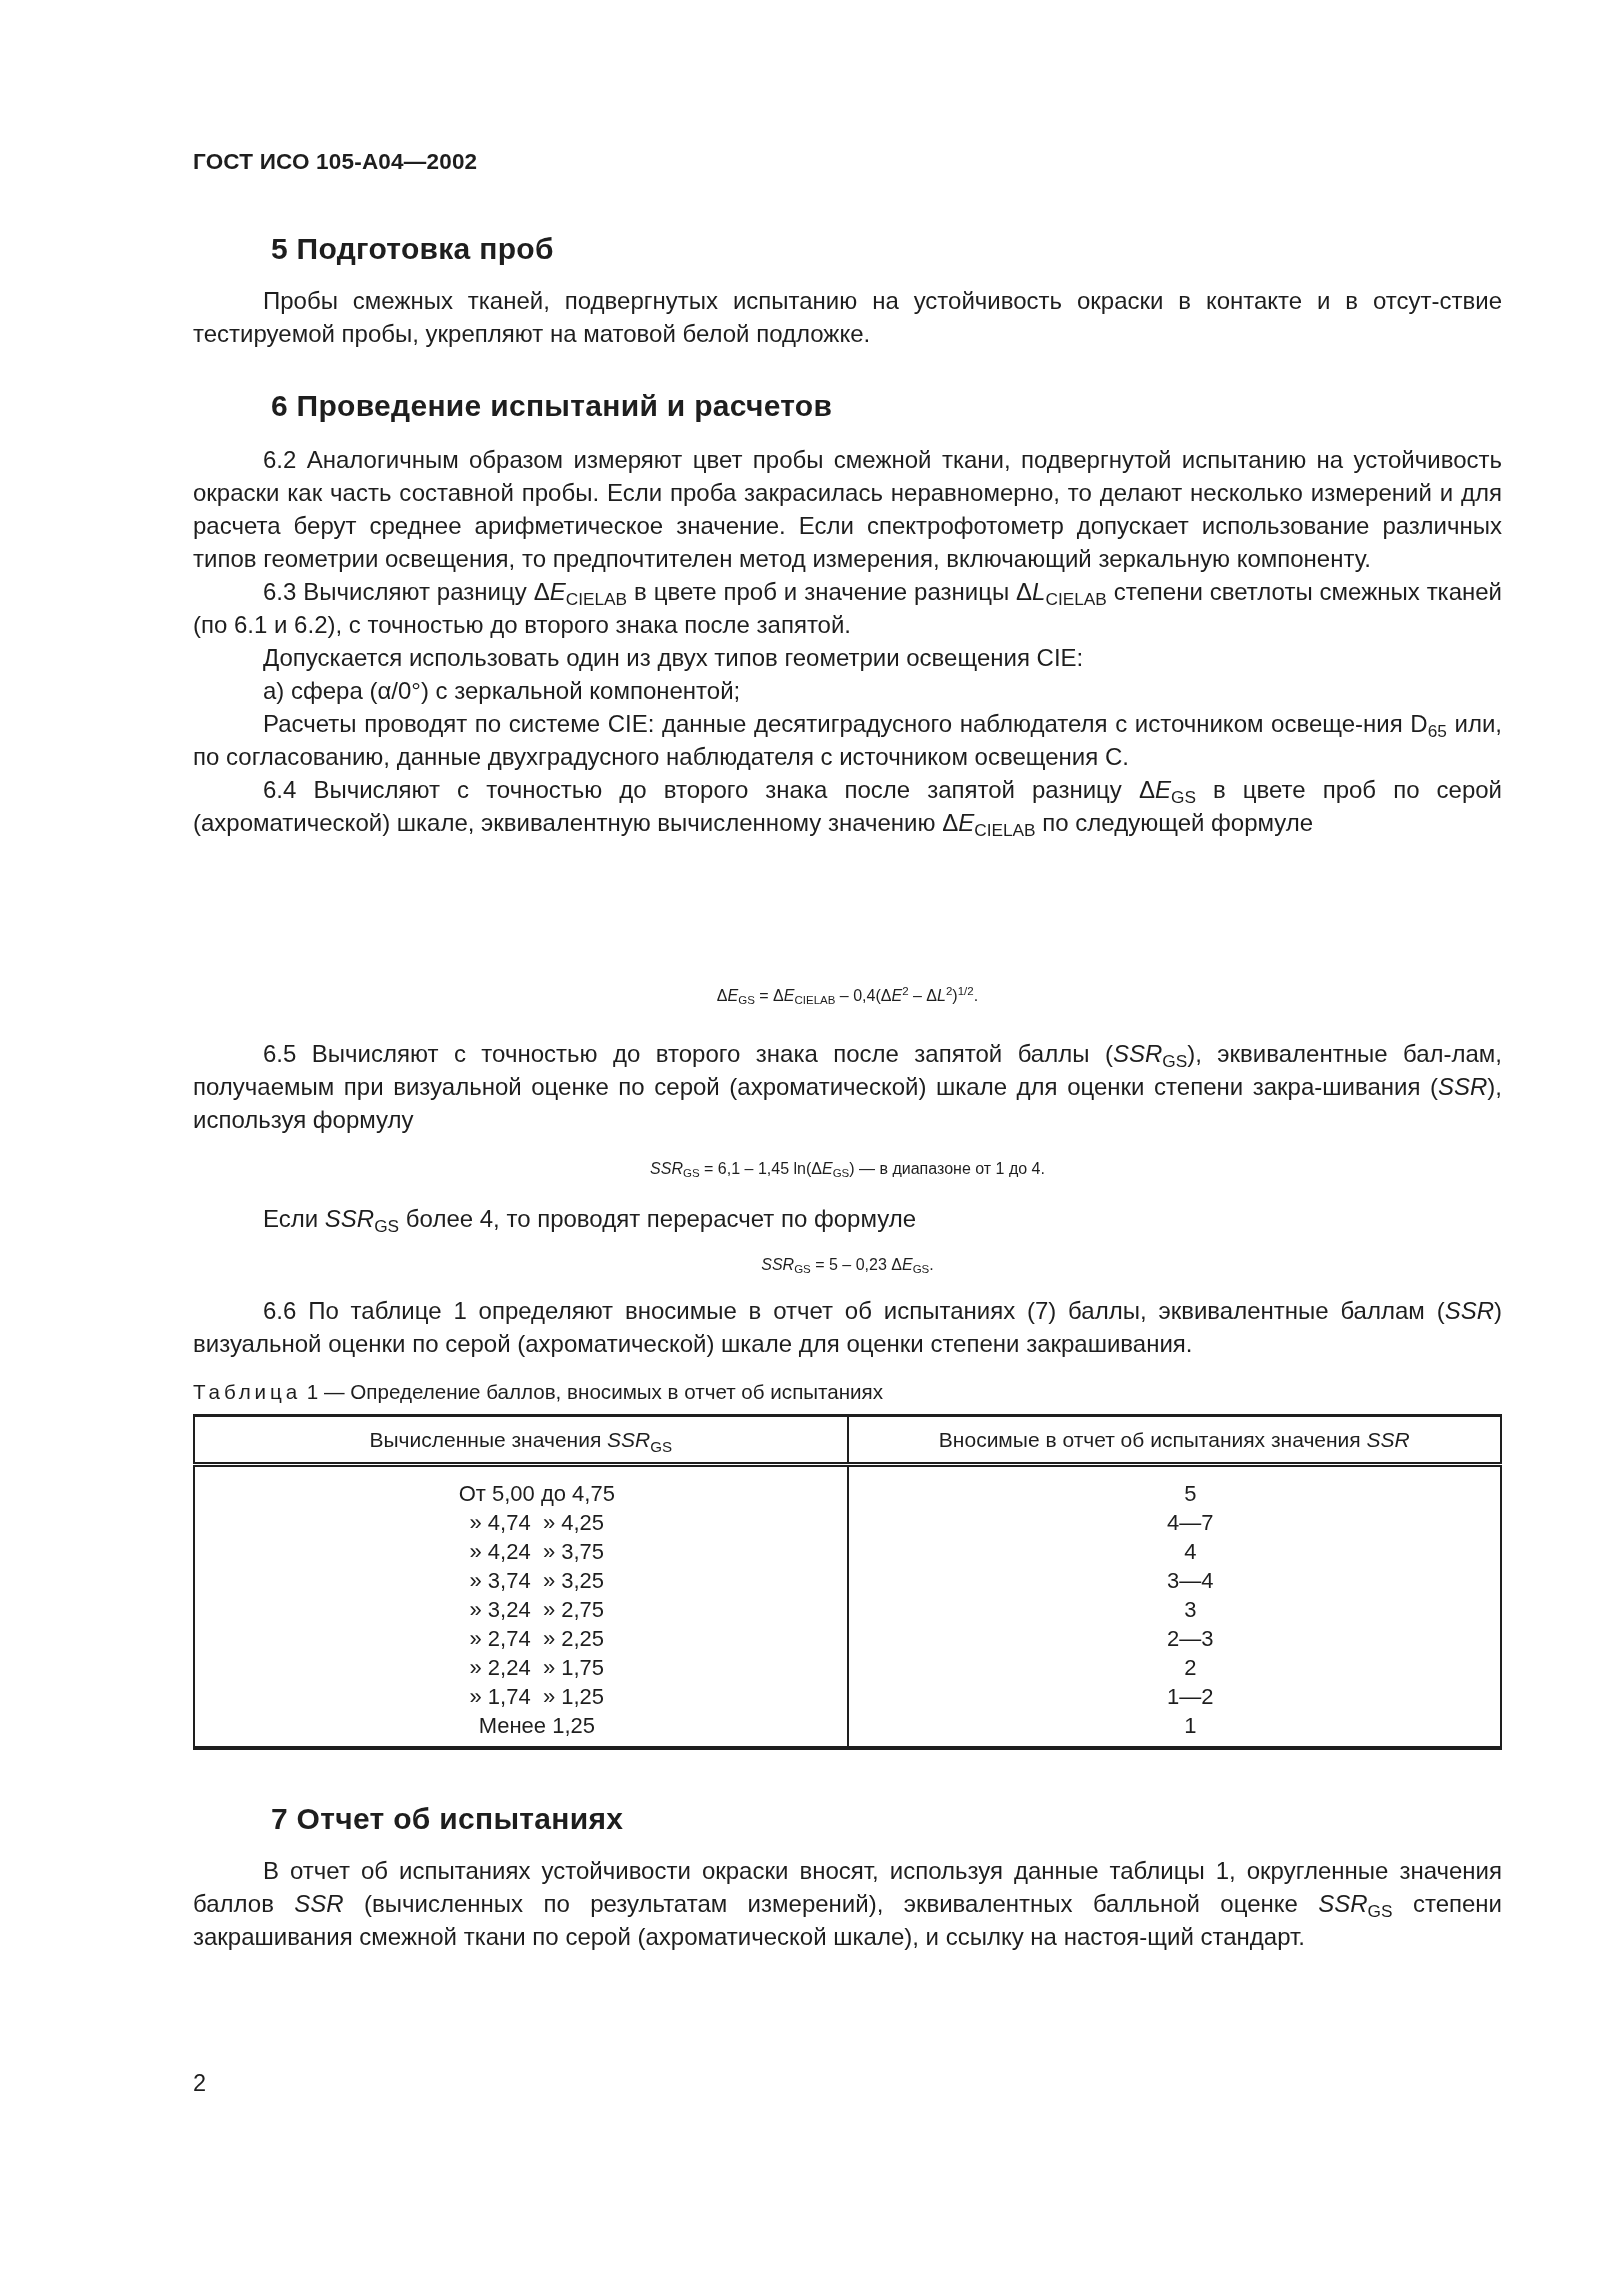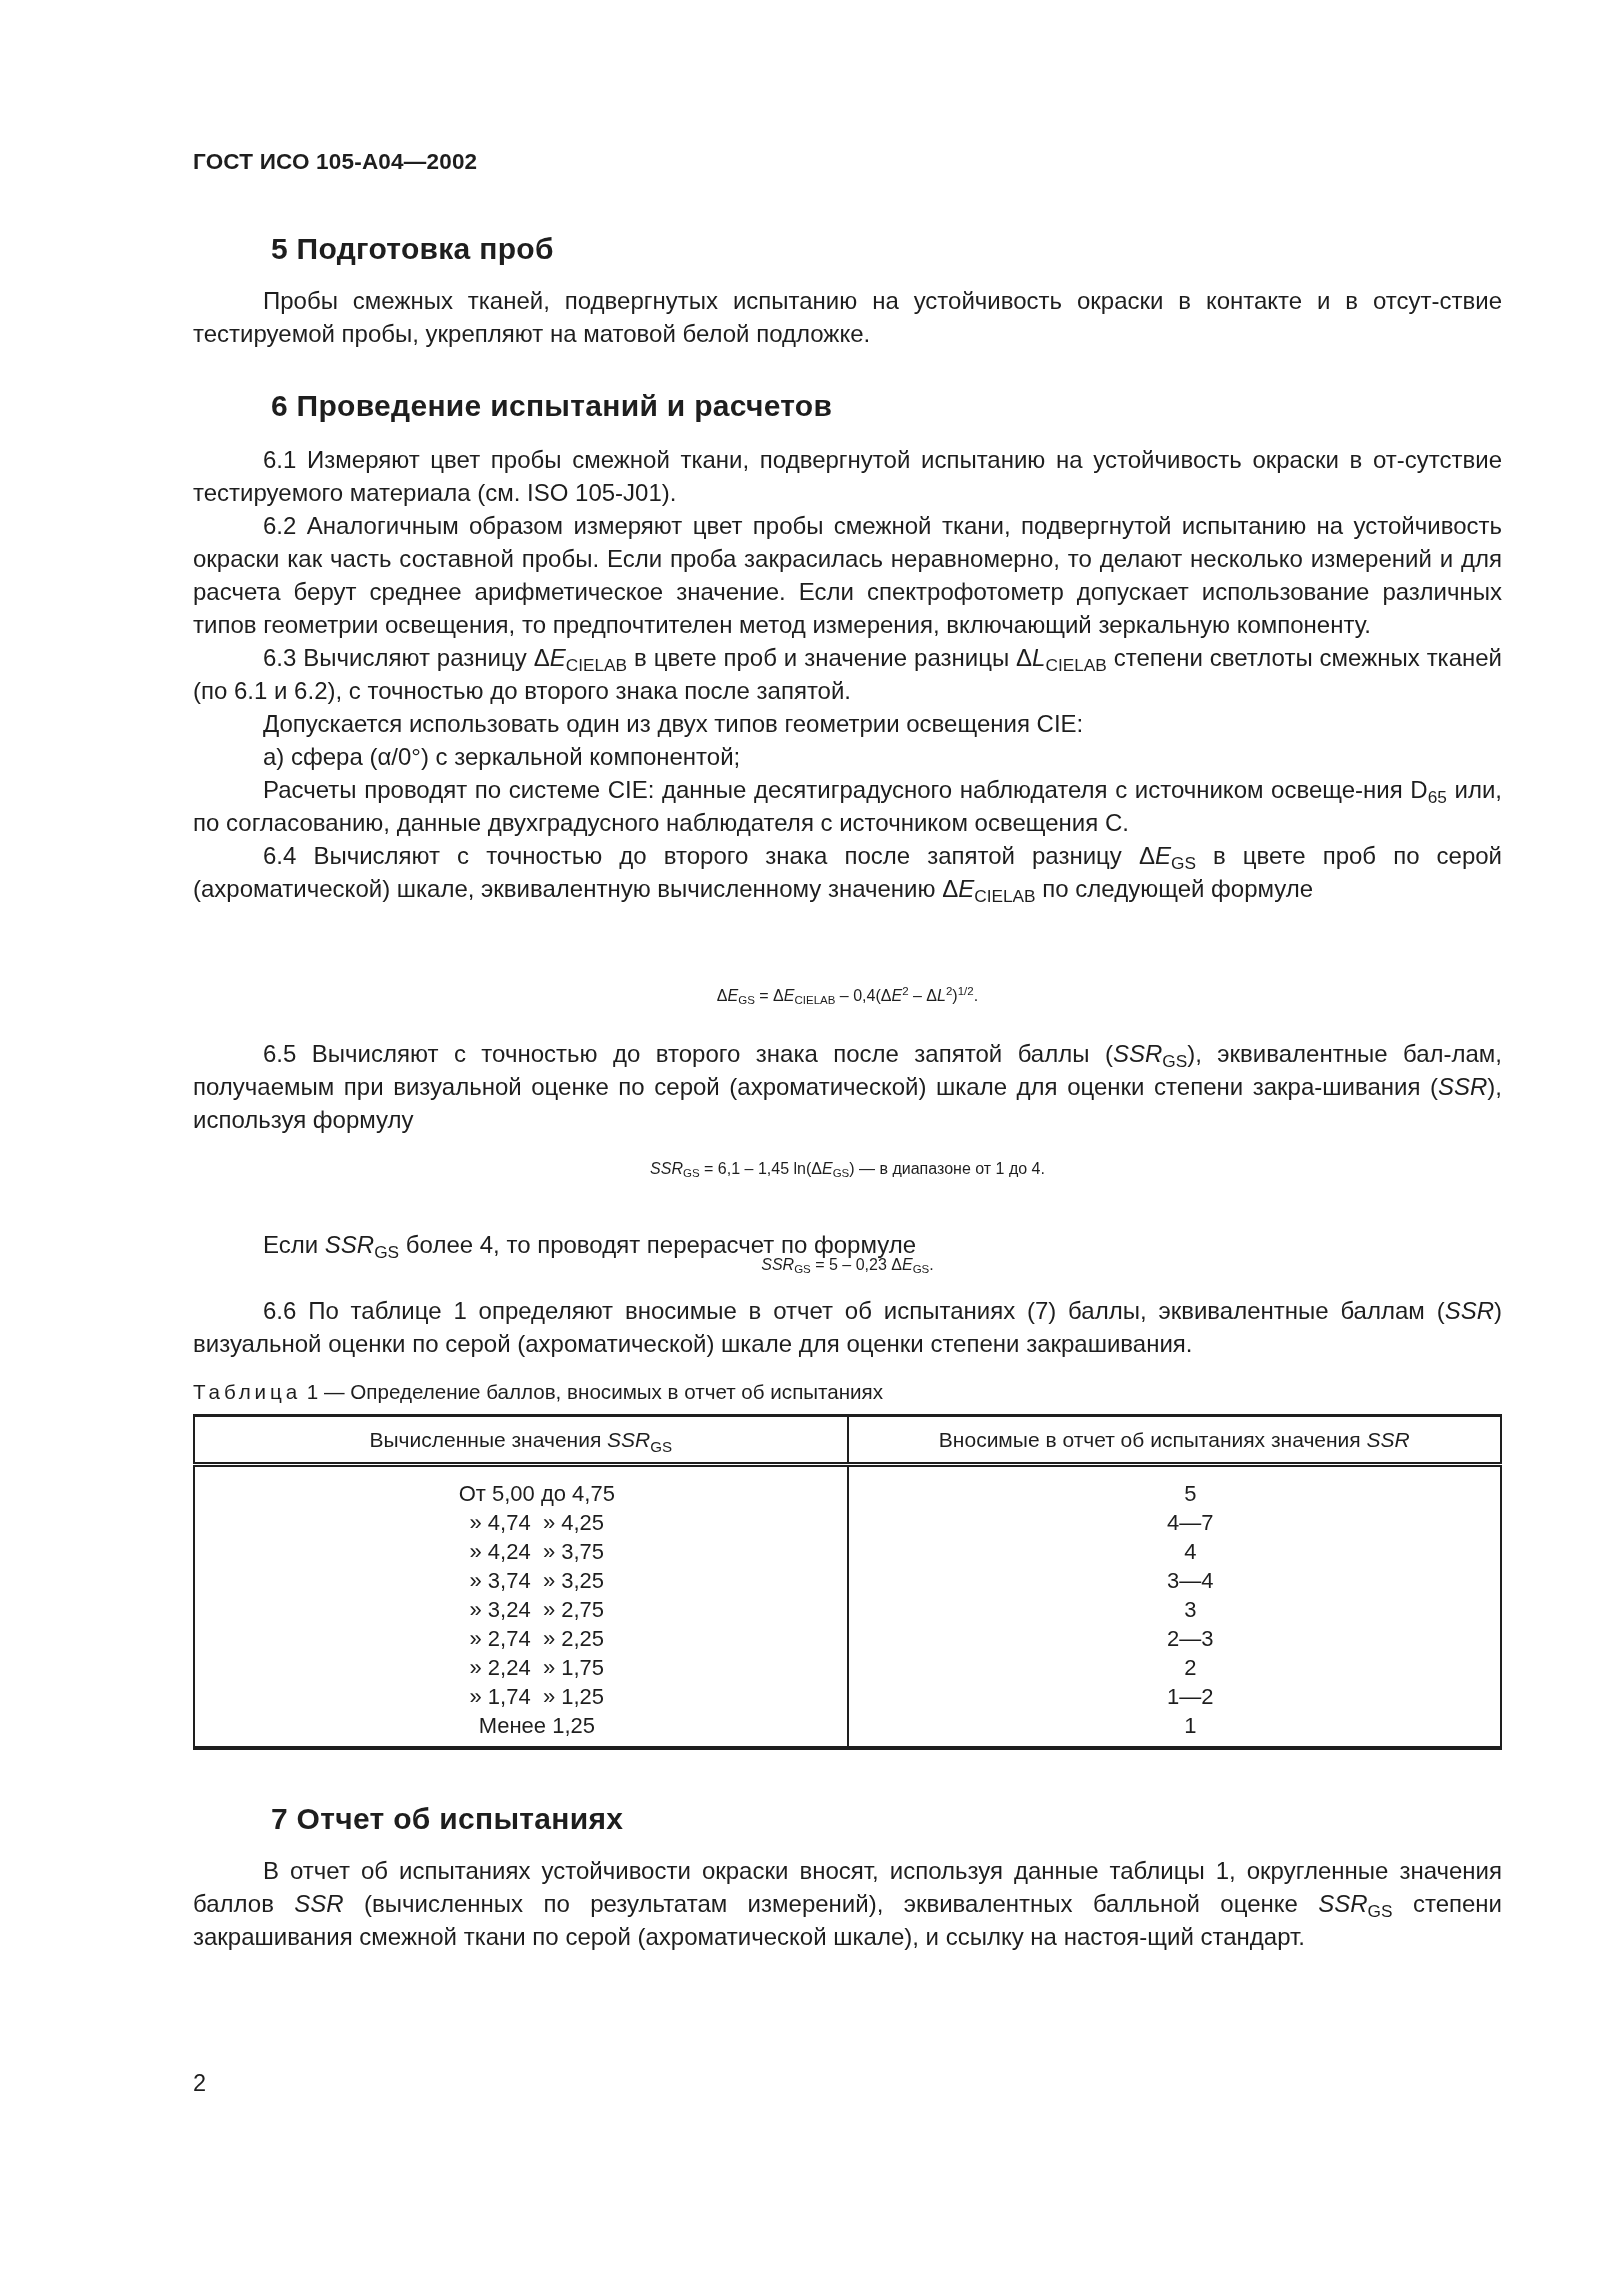--- a/index.html
+++ b/index.html
@@ -64,42 +64,41 @@
 
   <div class="running-header">ГОСТ ИСО 105-А04—2002</div>
 
   <h2 style="top:224px;">5  Подготовка проб</h2>
   <div class="para" style="top:284px;">
     <p>Пробы смежных тканей, подвергнутых испытанию на устойчивость окраски в контакте и в отсут-ствие тестируемой пробы, укрепляют на матовой белой подложке.</p>
   </div>
 
   <h2 style="top:381px;">6  Проведение испытаний и расчетов</h2>
   <div class="para" style="top:443px;">
-    <p>6.1  Измеряют цвет пробы смежной ткани, подвергнутой испытанию на устойчивость окраски в от-сутствие тестируемого материала (см. ISO 105-J01).</p>
     <p>6.2 Аналогичным образом измеряют цвет пробы смежной ткани, подвергнутой испытанию на устойчивость окраски как часть составной пробы. Если проба закрасилась неравномерно, то делают несколько измерений и для расчета берут среднее арифметическое значение. Если спектрофотометр допускает использование различных типов геометрии освещения, то предпочтителен метод измерения, включающий зеркальную компоненту.</p>
     <p><span>6.3  Вычисляют разницу </span><span><span>Δ<i>E</i></span><sub>CIELAB</sub></span><span> в цвете проб и значение разницы </span><span><span>Δ<i>L</i></span><sub>CIELAB</sub></span><span> степени светлоты смежных тканей (по 6.1 и 6.2), с точностью до второго знака после запятой.</span></p>
     <p class="noindent">Допускается использовать один из двух типов геометрии освещения CIE:</p>
     <p class="noindent">a)  сфера (α/0°) с зеркальной компонентой;</p>
     <p><span>Расчеты проводят по системе CIE: данные десятиградусного наблюдателя с источником освеще-ния D</span><sub>65</sub><span> или, по согласованию, данные двухградусного наблюдателя с источником освещения C.</span></p>
     <p><span>6.4  Вычисляют с точностью до второго знака после запятой разницу </span><span>Δ<i>E</i></span><sub>GS</sub><span> в цвете проб по серой (ахроматической) шкале, эквивалентную вычисленному значению </span><span>Δ<i>E</i></span><sub>CIELAB</sub><span> по следующей формуле</span></p>
   </div>
 
   <div class="formula" style="top:980px;">
     <span>Δ<i>E</i></span><sub>GS</sub><span> = </span><span>Δ<i>E</i></span><sub>CIELAB</sub><span> – 0,4(Δ</span><i>E</i><sup>2</sup><span> – Δ</span><i>L</i><sup>2</sup><span>)</span><sup>1/2</sup><span>.</span>
   </div>
 
   <div class="para" style="top:1037px;">
     <p><span>6.5  Вычисляют с точностью до второго знака после запятой баллы (</span><i>SSR</i><sub>GS</sub><span>), эквивалентные бал-лам, получаемым при визуальной оценке по серой (ахроматической) шкале для оценки степени закра-шивания (</span><i>SSR</i><span>), используя формулу</span></p>
   </div>
 
   <div class="formula" style="top:1153px;">
     <i>SSR</i><sub>GS</sub><span> = 6,1 – 1,45 ln(Δ</span><i>E</i><sub>GS</sub><span>) — в диапазоне от 1 до 4.</span>
   </div>
 
-  <div class="para" style="top:1202px;margin-top:26px;">
+  <div class="para" style="top:1202px;">
     <p><span>Если </span><i>SSR</i><sub>GS</sub><span> более 4, то проводят перерасчет по формуле</span></p>
   </div>
 
   <div class="formula" style="top:1249px;">
     <i>SSR</i><sub>GS</sub><span> = 5 – 0,23 Δ</span><i>E</i><sub>GS</sub><span>.</span>
   </div>
 
   <div class="para" style="top:1294px;">
     <p><span>6.6  По таблице 1 определяют вносимые в отчет об испытаниях (7) баллы, эквивалентные баллам (</span><i>SSR</i><span>) визуальной оценки по серой (ахроматической) шкале для оценки степени закрашивания.</span></p>
   </div>

